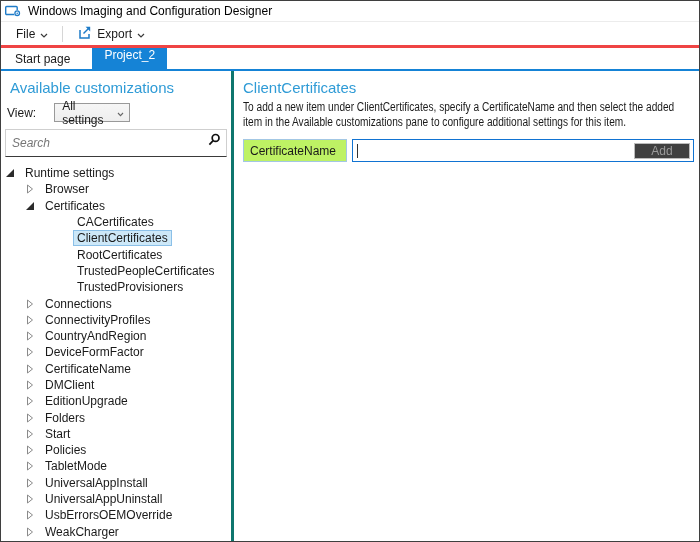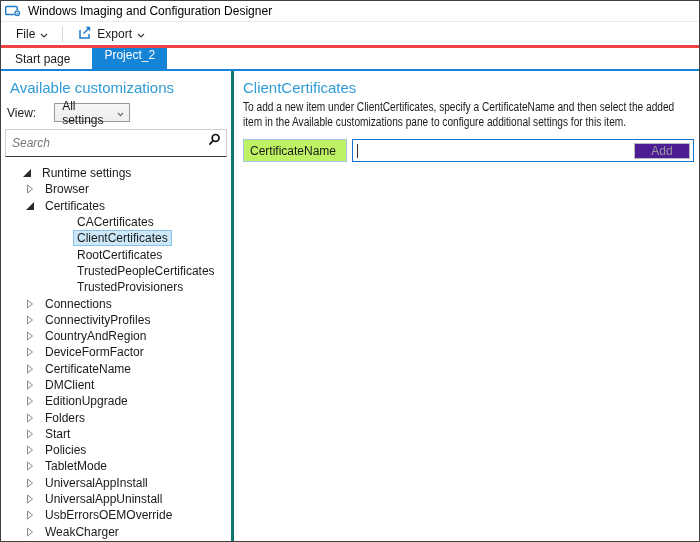--- a/index.html
+++ b/index.html
@@ -65,21 +65,21 @@
   .search-box input {
     width:100%; height:100%; border:none; outline:none; background:transparent;
     font-family:"Liberation Sans", sans-serif; font-size:12px; padding:0 22px 0 6px;
   }
   .search-box input::placeholder { font-style:italic; color:#767676; opacity:1; }
   .search-icon { position:absolute; right:5px; top:3px; }
 
   
   .tree { }
   .tree-row { display:flex; align-items:center; height:16.3px; cursor:default; }
-  .tree-row.lvl0 { padding-left:21px; }
+  .tree-row.lvl0 { padding-left:4px; }
   .tree-row.lvl1 { padding-left:24px; }
   .tree-row.lvl2 { padding-left:56px; }
   .glyph { width:12px; min-width:12px; height:10px; display:flex; align-items:center; }
   .glyph svg { display:block; }
   .g-exp path { fill:#2b2b2b; }
   .g-col path { fill:none; stroke:#8a8a8a; stroke-width:1; }
   .tree-label { margin-left:4px; white-space:nowrap; padding:0 3px; border:1px solid transparent; }
   .tree-row.selected .tree-label {
     background:var(--sel-bg); border:1px solid var(--sel-border);
   }
@@ -99,21 +99,21 @@
     flex:1; border:1px solid #1173d2; background:#ffffff;
     display:flex; align-items:center;
   }
   .caret { width:1px; height:14px; background:#333; margin-left:4px; }
   .field-input-wrap input {
     flex:1; border:none; outline:none; height:100%;
     font-family:"Liberation Sans", sans-serif; font-size:12px; padding:0 4px 0 1px;
     background:transparent;
   }
   .add-button {
-    width:56px; margin:2px 3px 2px 0; border:1px solid #bcbcbc; background:#4c1d95;
+    width:56px; margin:2px 3px 2px 0; border:1px solid #bcbcbc; background:#404040;
     color:#9a9a9a; font-size:12px; display:flex; align-items:center; justify-content:center;
     font-family:"Liberation Sans", sans-serif;
   }
 </style>
 </head>
 <body>
 
 <div class="window">
 
   <div class="titlebar">

